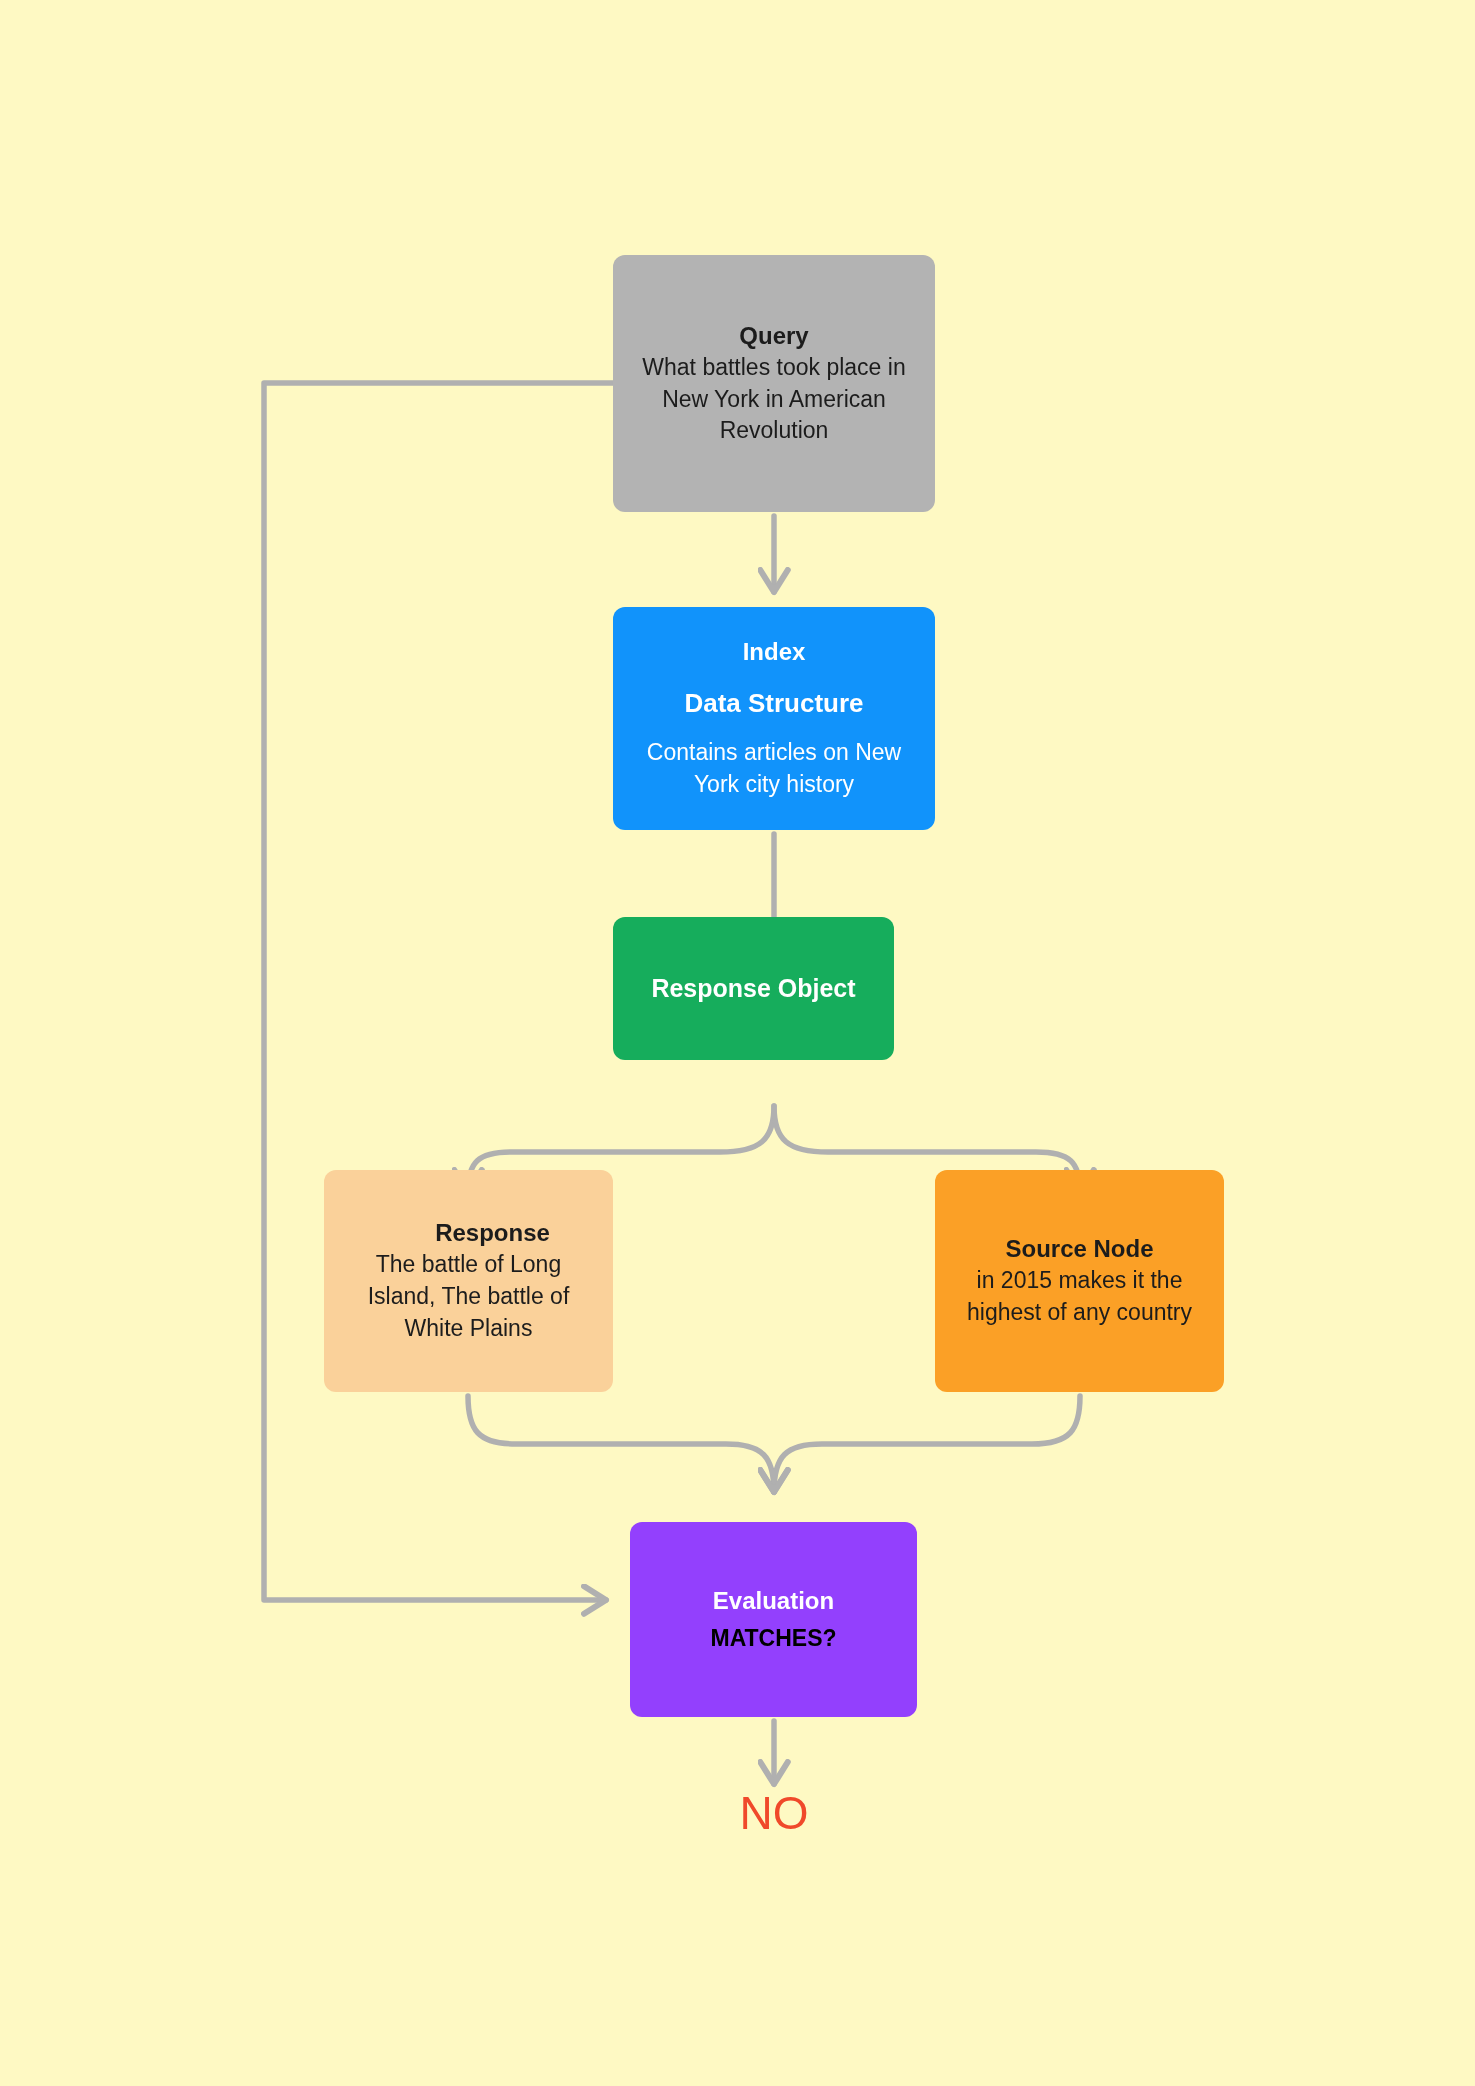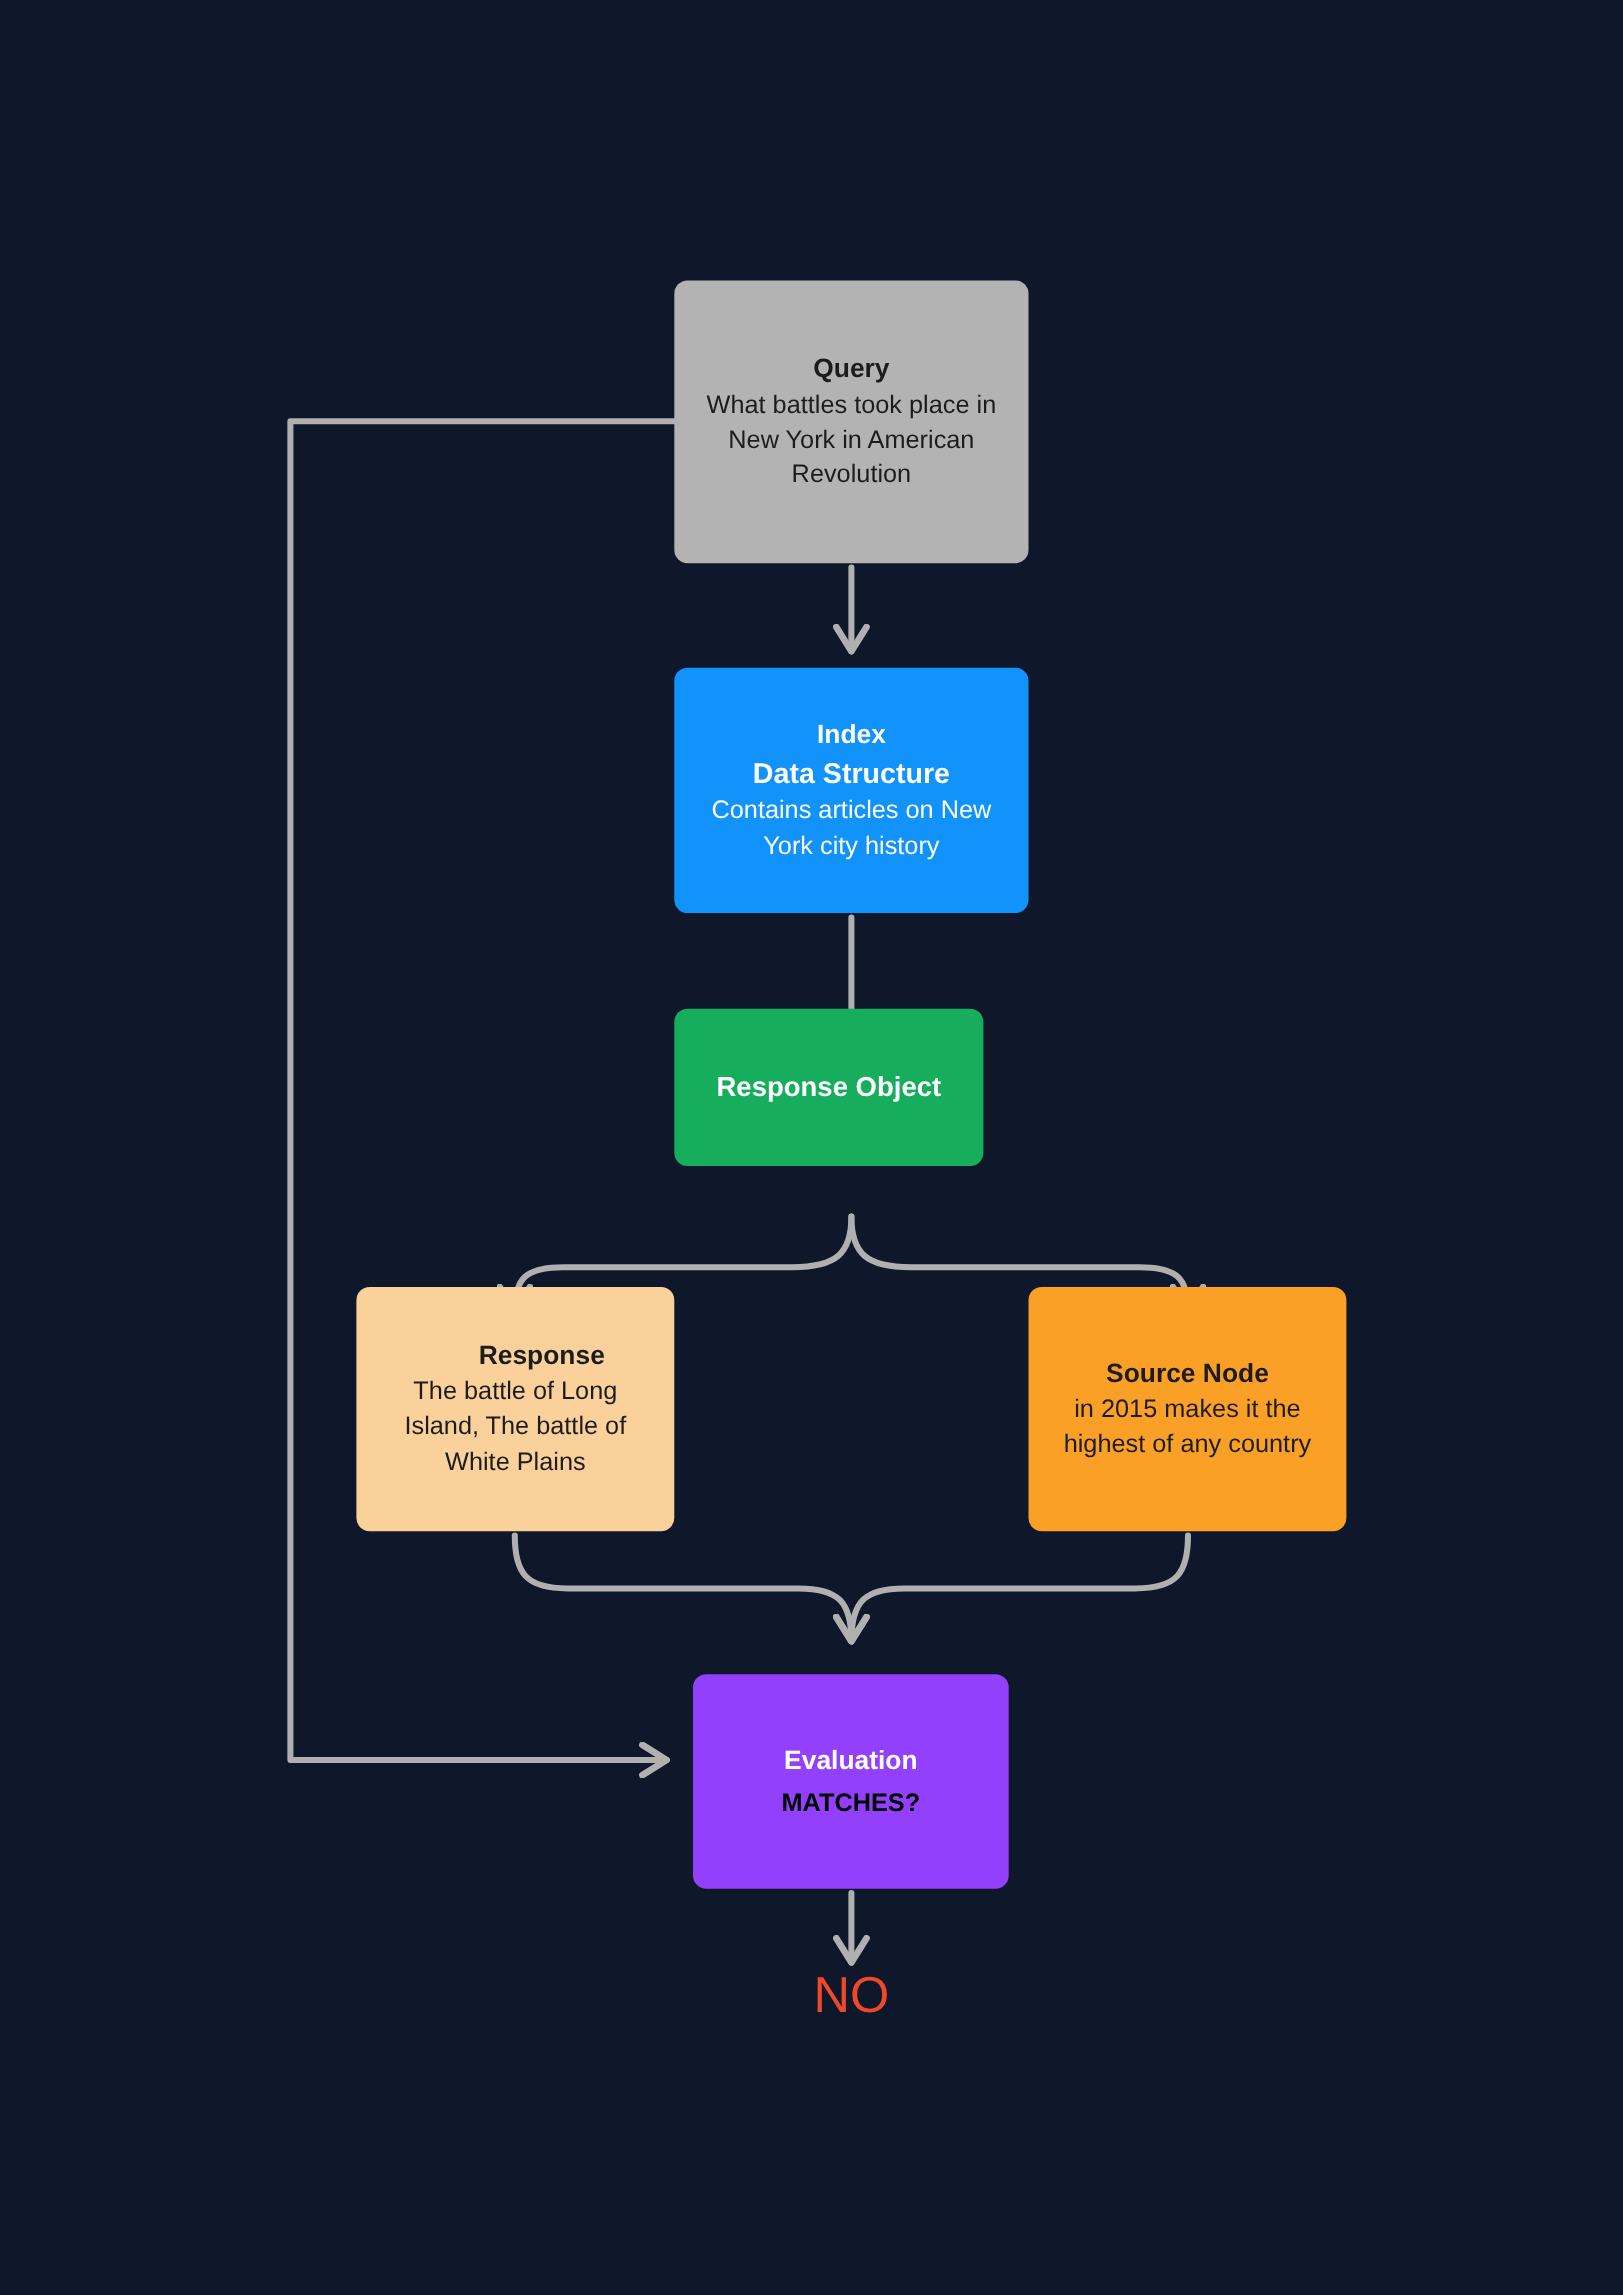--- a/index.html
+++ b/index.html
@@ -11,21 +11,21 @@
     width: 1475px;
     height: 2086px;
     font-family: "Liberation Sans", sans-serif;
     -webkit-font-smoothing: antialiased;
   }
   #canvas {
     position: relative;
     width: 1475px;
     height: 2086px;
     overflow: hidden;
-    background: #0f172a;
+    background: #fef9c3;
   }
   svg.connectors {
     position: absolute;
     left: 0;
     top: 0;
     width: 1475px;
     height: 2086px;
     pointer-events: none;
   }
   .node {
@@ -63,20 +63,21 @@
   #node-query .title { font-size: 24px; color: #1c1c1c; }
   #node-query .body  { font-size: 23px; color: #1c1c1c; max-width: 270px; }
 
   
   #node-index {
     left: 613px;
     top: 607px;
     width: 322px;
     height: 223px;
     background: #1193fb;
+    gap: 16px;
   }
   #node-index .title { font-size: 24px; color: #ffffff; }
   #node-index .sub   { font-size: 26px; color: #ffffff; margin-top: 2px; }
   #node-index .body  { font-size: 23px; color: #ffffff; max-width: 260px; }
 
   
   #node-response-object {
     left: 613px;
     top: 917px;
     width: 281px;

